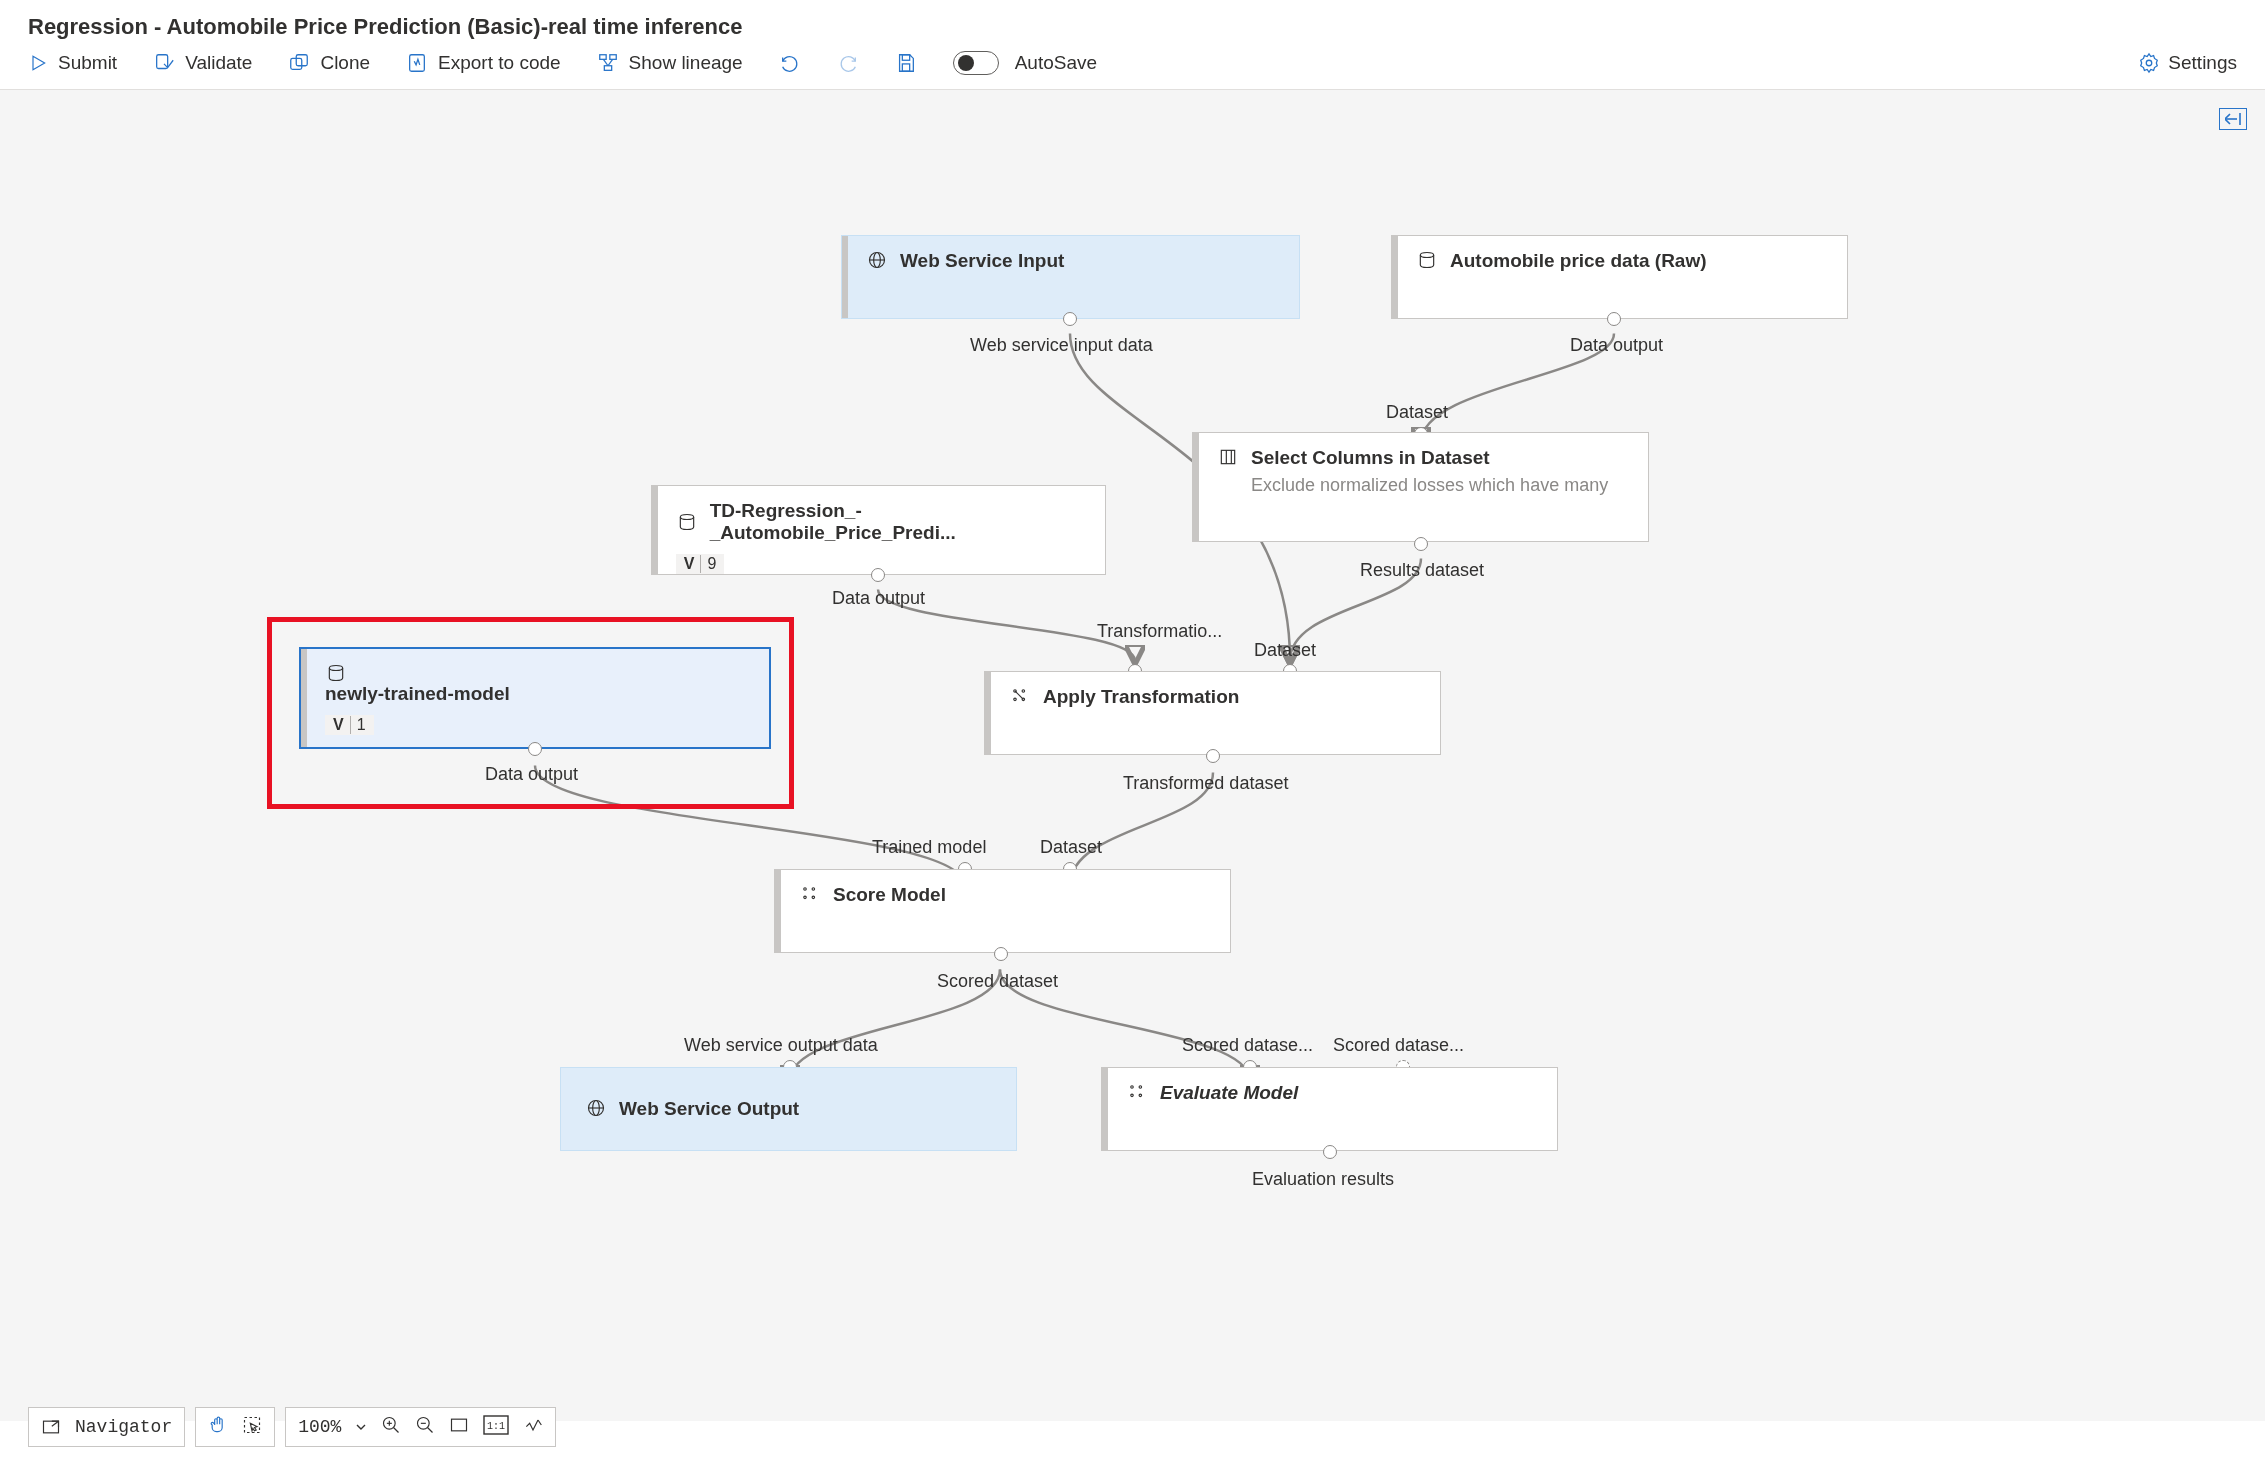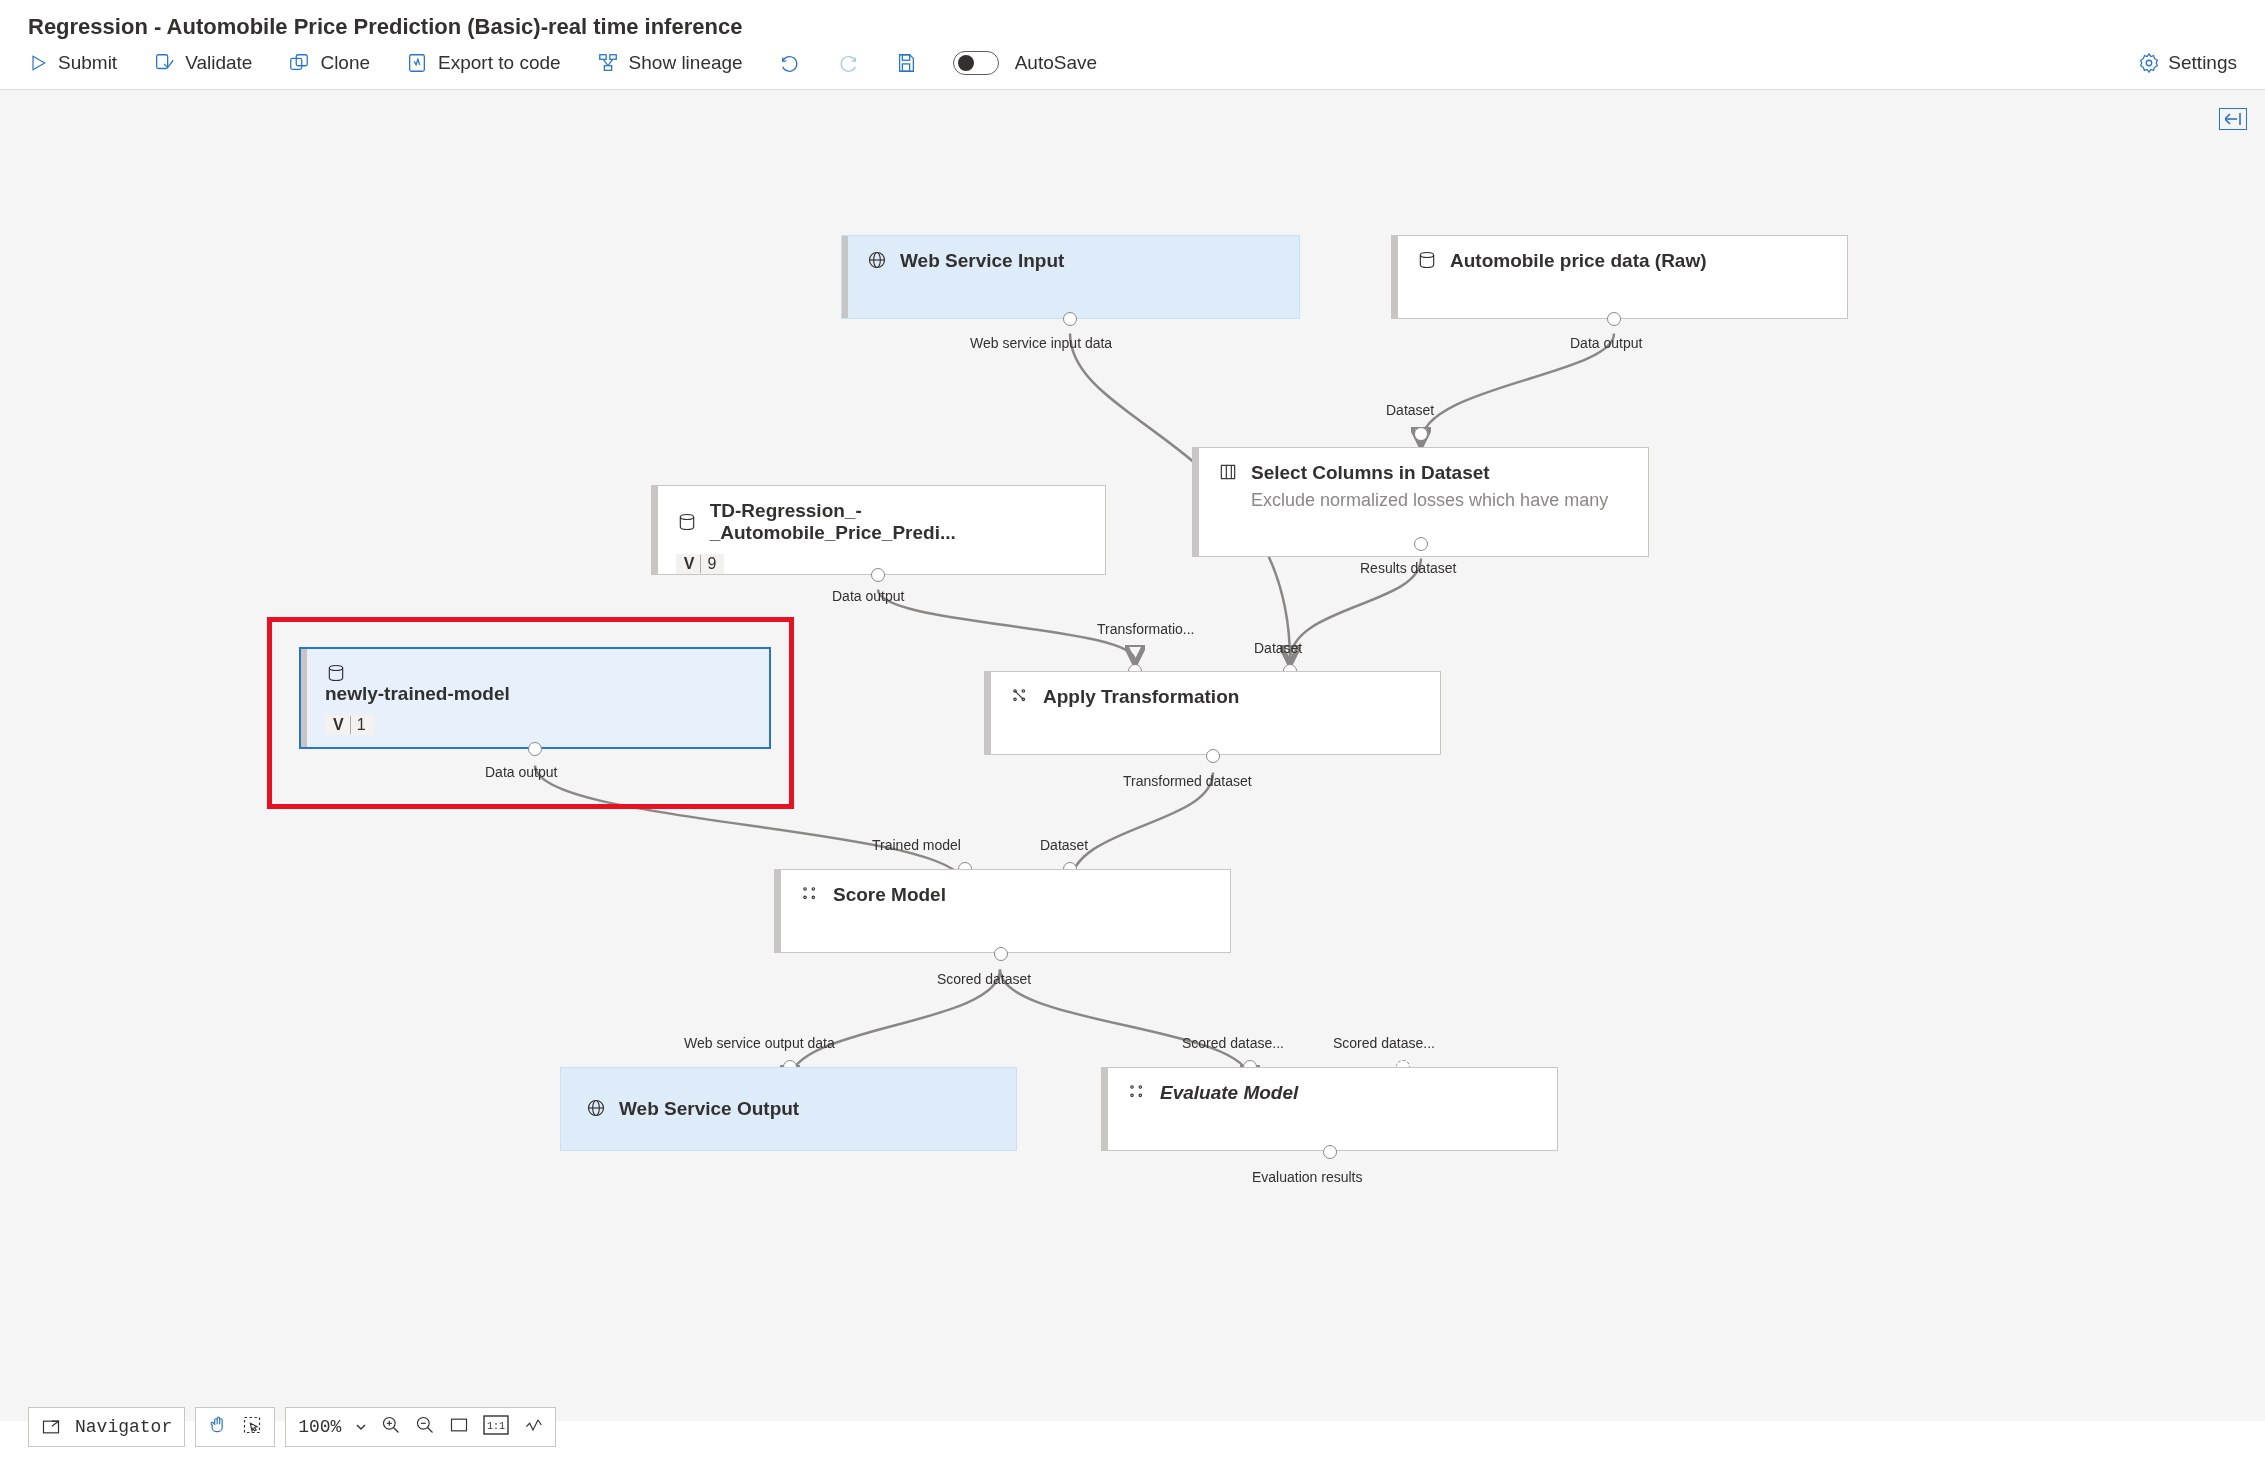--- a/index.html
+++ b/index.html
@@ -116,21 +116,21 @@
   .version-badge .vnum { font-weight:400; border-left:1px solid #b0aeac; padding-left:6px; }
   .port {
     position:absolute;
     width:14px; height:14px;
     background:#fff;
     border:1px solid #8a8886;
     border-radius:50%;
   }
   .port-label {
     position:absolute;
-    font-size:14px;
+    font-size:18px;
     color:#323130;
     white-space:nowrap;
   }
   
   svg.edges {
     position:absolute;
     left:0;top:0;width:100%;height:100%;
     pointer-events:none;
   }
   svg.edges path {
@@ -301,21 +301,21 @@
           </div>
         <div class="label">Automobile price data (Raw)</div>
       </div>
     </div>
     <div class="port" style="left:1607px; top:222px;"></div>
     <div class="port-label" style="left:1570px; top:245px;">Data output</div>
 
     <div class="port-label" style="left:1386px; top:312px;">Dataset</div>
     <div class="port" style="left:1414px; top:337px;"></div>
 
-    <div class="node" style="left:1192px; top:342px; width:457px; height:110px;margin-top:15px;">
+    <div class="node" style="left:1192px; top:342px; width:457px; height:110px;">
       <div class="stripe"></div>
       <div class="body">
         <div class="ic">
             <svg width="20" height="20" viewBox="0 0 24 24">
               <rect x="4" y="4" width="16" height="16"></rect>
               <line x1="10" y1="4" x2="10" y2="20"></line>
               <line x1="16" y1="4" x2="16" y2="20"></line>
             </svg>
           </div>
         <div>

